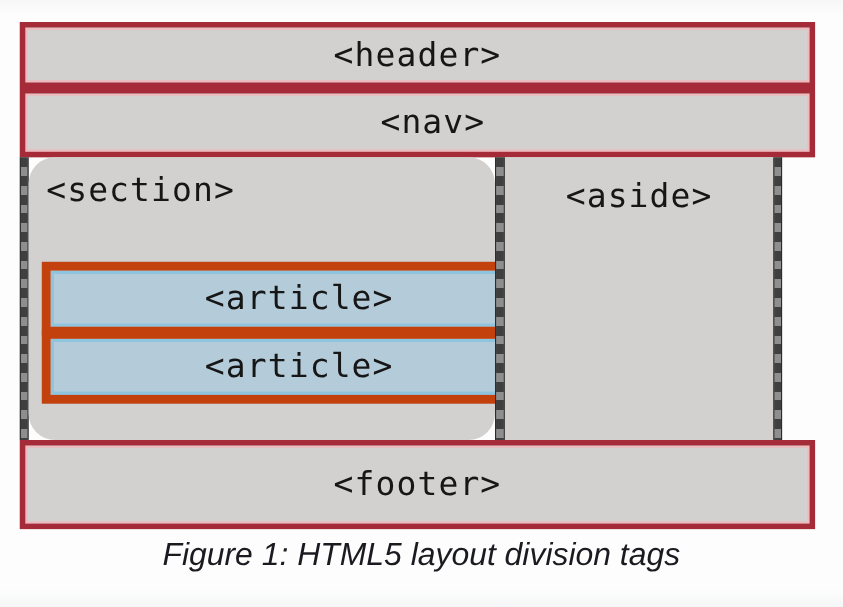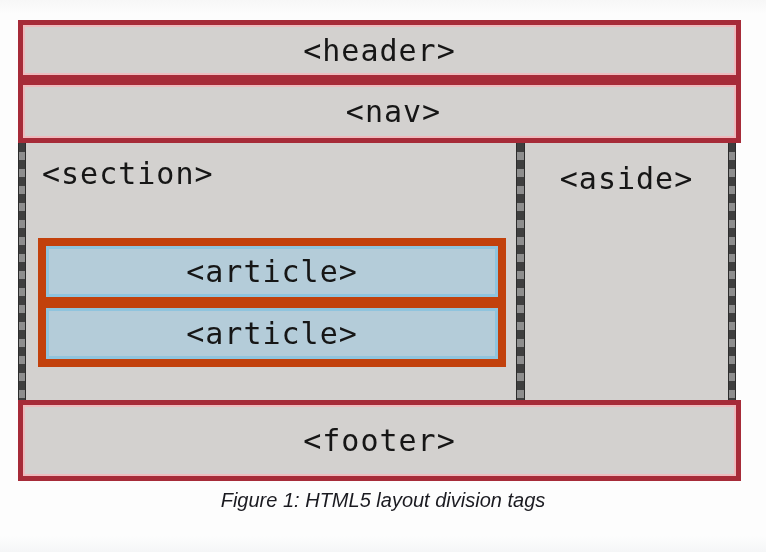--- a/index.html
+++ b/index.html
@@ -50,32 +50,33 @@
     background-image: repeating-linear-gradient(180deg, #3f3f3f 0 9px, #8e8e8e 9px 17px);
     border-left: 1px solid #2c2c2c;
     border-right: 1px solid #2c2c2c;
   }
   .strip-left  { width: 8px; }
   .strip-mid   { width: 9px; }
   .strip-right { width: 8px; }
 
   .section-area {
     box-sizing: border-box;
-    width: 490px;
+    width: 424px;
     background: #d3d1cf;
     padding: 12px 15px 0 16px;
+    border-radius: 24px;
   }
   .section-area .taglabel {
     display: block;
     line-height: 38px;
     text-align: left;
   }
   .aside-area {
     box-sizing: border-box;
-    width: 203px;
+    width: 244px;
     background: #d3d1cf;
     padding-top: 17px;
   }
   .aside-area .taglabel {
     display: block;
     line-height: 38px;
     text-align: center;
   }
 
   .articles-group {
@@ -98,21 +99,21 @@
   }
 
   .caption {
     position: absolute;
     left: 0;
     top: 489px;
     width: 766px;
     text-align: center;
     font-family: "Liberation Sans", sans-serif;
     font-style: italic;
-    font-size: 20px;
+    font-size: 29px;
     color: #1a1a20;
   }
 </style>
 </head>
 <body>
 
 <div class="canvas">
   <div class="figure">
 
     <div class="tagbox box-header">

